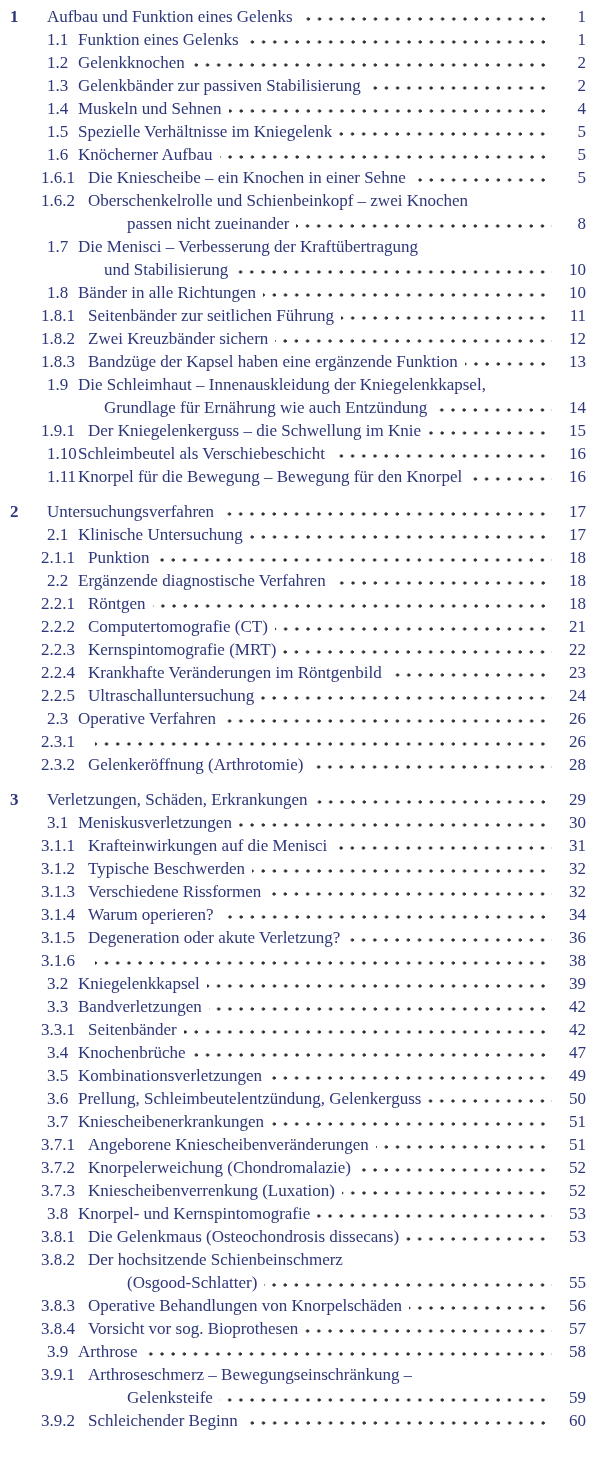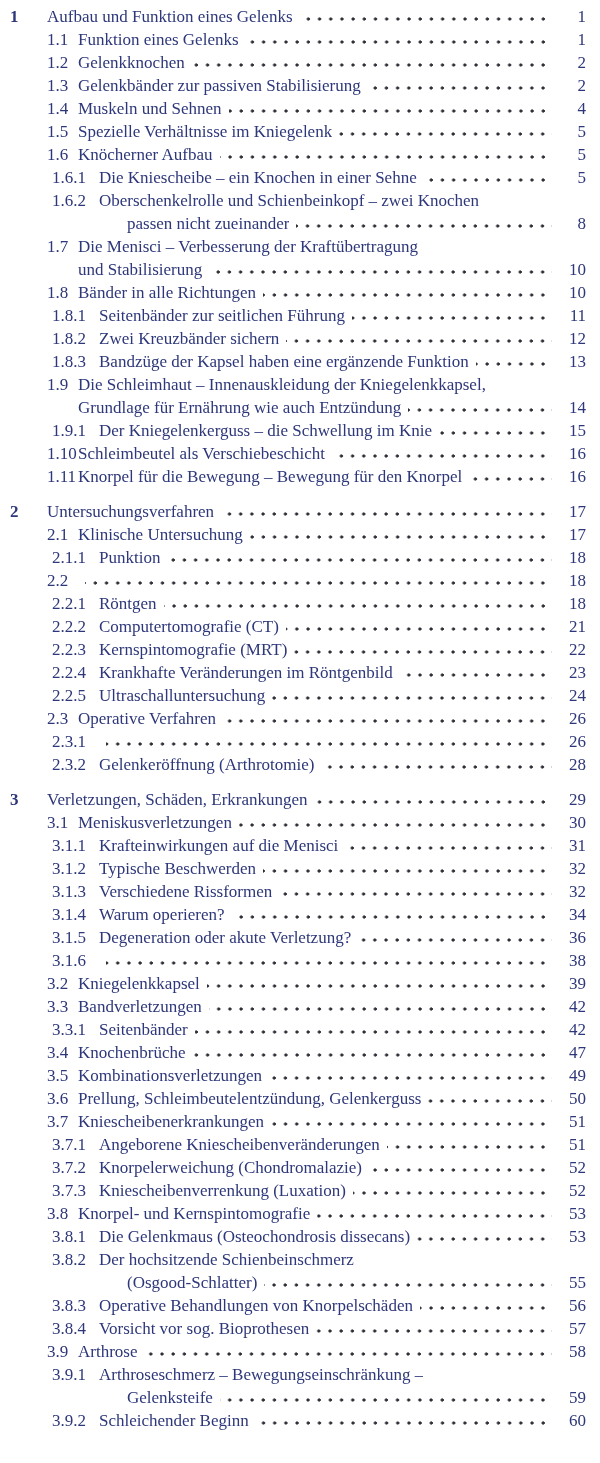--- a/index.html
+++ b/index.html
@@ -26,23 +26,23 @@
     align-items: baseline;
     height: 23px;
     white-space: nowrap;
   }
   .row.chapter { margin-top: 12px; }
   .row.chapter:first-child { margin-top: 0; }
 
   .num { flex: 0 0 auto; }
   .chapter .num      { margin-left: 10px; width: 37px; font-weight: bold; }
   .section .num      { margin-left: 47px; width: 31px; font-family: Liberation Serif, serif; }
-  .subsection .num   { margin-left: 52px; width: 47px; }
+  .subsection .num   { margin-left: 41px; width: 47px; }
   .chapter .title    { font-weight: normal; }
-  .section-cont .title    { margin-left: 78px; }
+  .section-cont .title    { margin-left: 104px; }
   .subsection-cont .title { margin-left: 127px; }
 
   .title {
     flex: 0 1 auto;
     min-width: 0;
     overflow: hidden;
     white-space: nowrap;
   }
   .leader {
     flex: 1 1 0;
@@ -203,20 +203,21 @@
     <span class="page">17</span>
   </div>
     <div class="row subsection">
     <span class="num">2.1.1</span>
     <span class="title">Punktion</span>
     <span class="leader"></span>
     <span class="page">18</span>
   </div>
     <div class="row section">
     <span class="num">2.2</span>
+    <span class="title">Ergänzende diagnostische Verfahren</span>
     <span class="leader"></span>
     <span class="page">18</span>
   </div>
     <div class="row subsection">
     <span class="num">2.2.1</span>
     <span class="title">Röntgen</span>
     <span class="leader"></span>
     <span class="page">18</span>
   </div>
     <div class="row subsection">

